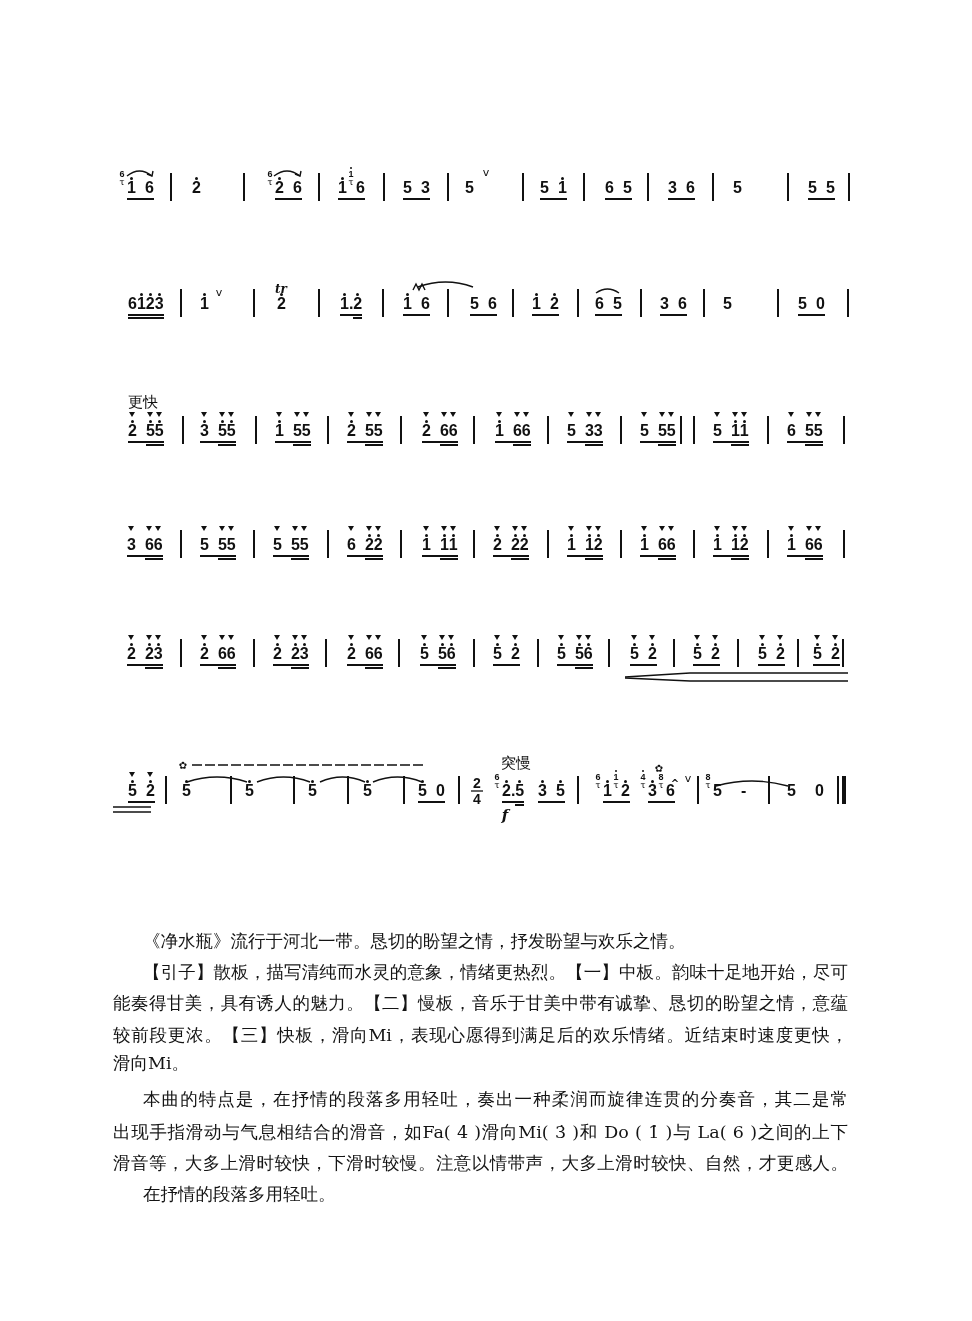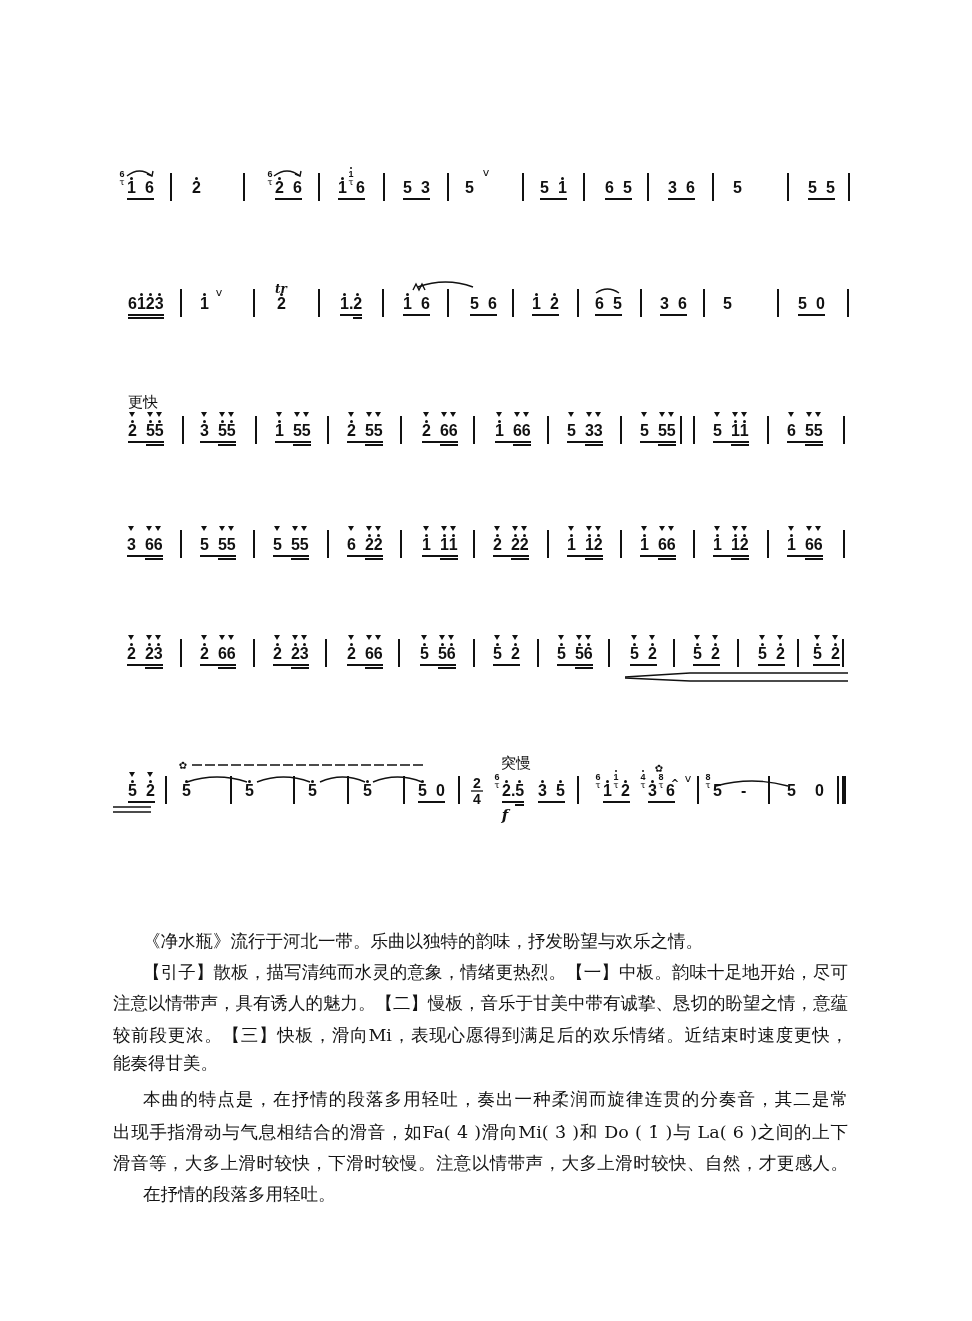--- a/index.html
+++ b/index.html
@@ -236,23 +236,23 @@
       <path d="M320 782 Q342.5 772 365 782" fill="none" stroke="#111" stroke-width="1.4"></path>
       <path d="M373 782 Q397.5 772 422 782" fill="none" stroke="#111" stroke-width="1.4"></path>
       <path d="M716 786 Q752 776 788 786" fill="none" stroke="#111" stroke-width="1.4"></path>
       <polyline points="192,765 425,765" fill="none" stroke="#111" stroke-width="1.3" stroke-dasharray="10,3"></polyline>
       <polyline points="471,791 483,791" fill="none" stroke="#111" stroke-width="1.3"></polyline>
       <polyline points="113,807 151,807" fill="none" stroke="#111" stroke-width="1.5"></polyline>
       <polyline points="113,812 151,812" fill="none" stroke="#111" stroke-width="1.5"></polyline>
     </svg>
 
   <div>
-    <div class="tl" style="left:143px;top:929px;">《净水瓶》流行于河北一带。乐曲以独特的韵味，抒发盼望与欢乐之情。</div>
+    <div class="tl" style="left:143px;top:929px;">《净水瓶》流行于河北一带。恳切的盼望之情，抒发盼望与欢乐之情。</div>
     <div class="tl full" style="left:143px;top:960px;width:705px;">【引子】散板，描写清纯而水灵的意象，情绪更热烈。【一】中板。韵味十足地开始，尽可</div>
-    <div class="tl full" style="left:113px;top:991px;width:735px;">注意以情带声，具有诱人的魅力。【二】慢板，音乐于甘美中带有诚挚、恳切的盼望之情，意蕴</div>
+    <div class="tl full" style="left:113px;top:991px;width:735px;">能奏得甘美，具有诱人的魅力。【二】慢板，音乐于甘美中带有诚挚、恳切的盼望之情，意蕴</div>
     <div class="tl full" style="left:113px;top:1023px;width:735px;">较前段更浓。【三】快板，滑向Mi，表现心愿得到满足后的欢乐情绪。近结束时速度更快，</div>
-    <div class="tl" style="left:113px;top:1051px;">能奏得甘美。</div>
+    <div class="tl" style="left:113px;top:1051px;">滑向Mi。</div>
     <div class="tl full" style="left:143px;top:1087px;width:705px;">本曲的特点是，在抒情的段落多用轻吐，奏出一种柔润而旋律连贯的分奏音，其二是常</div>
     <div class="tl full" style="left:113px;top:1120px;width:735px;">出现手指滑动与气息相结合的滑音，如Fa( 4̇ )滑向Mi( 3̇ )和 Do ( 1̇ )与 La( 6 )之间的上下</div>
     <div class="tl full" style="left:113px;top:1151px;width:735px;">滑音等，大多上滑时较快，下滑时较慢。注意以情带声，大多上滑时较快、自然，才更感人。</div>
     <div class="tl" style="left:143px;top:1182px;">在抒情的段落多用轻吐。</div>
   </div>
 </div>
 
 </body></html>

